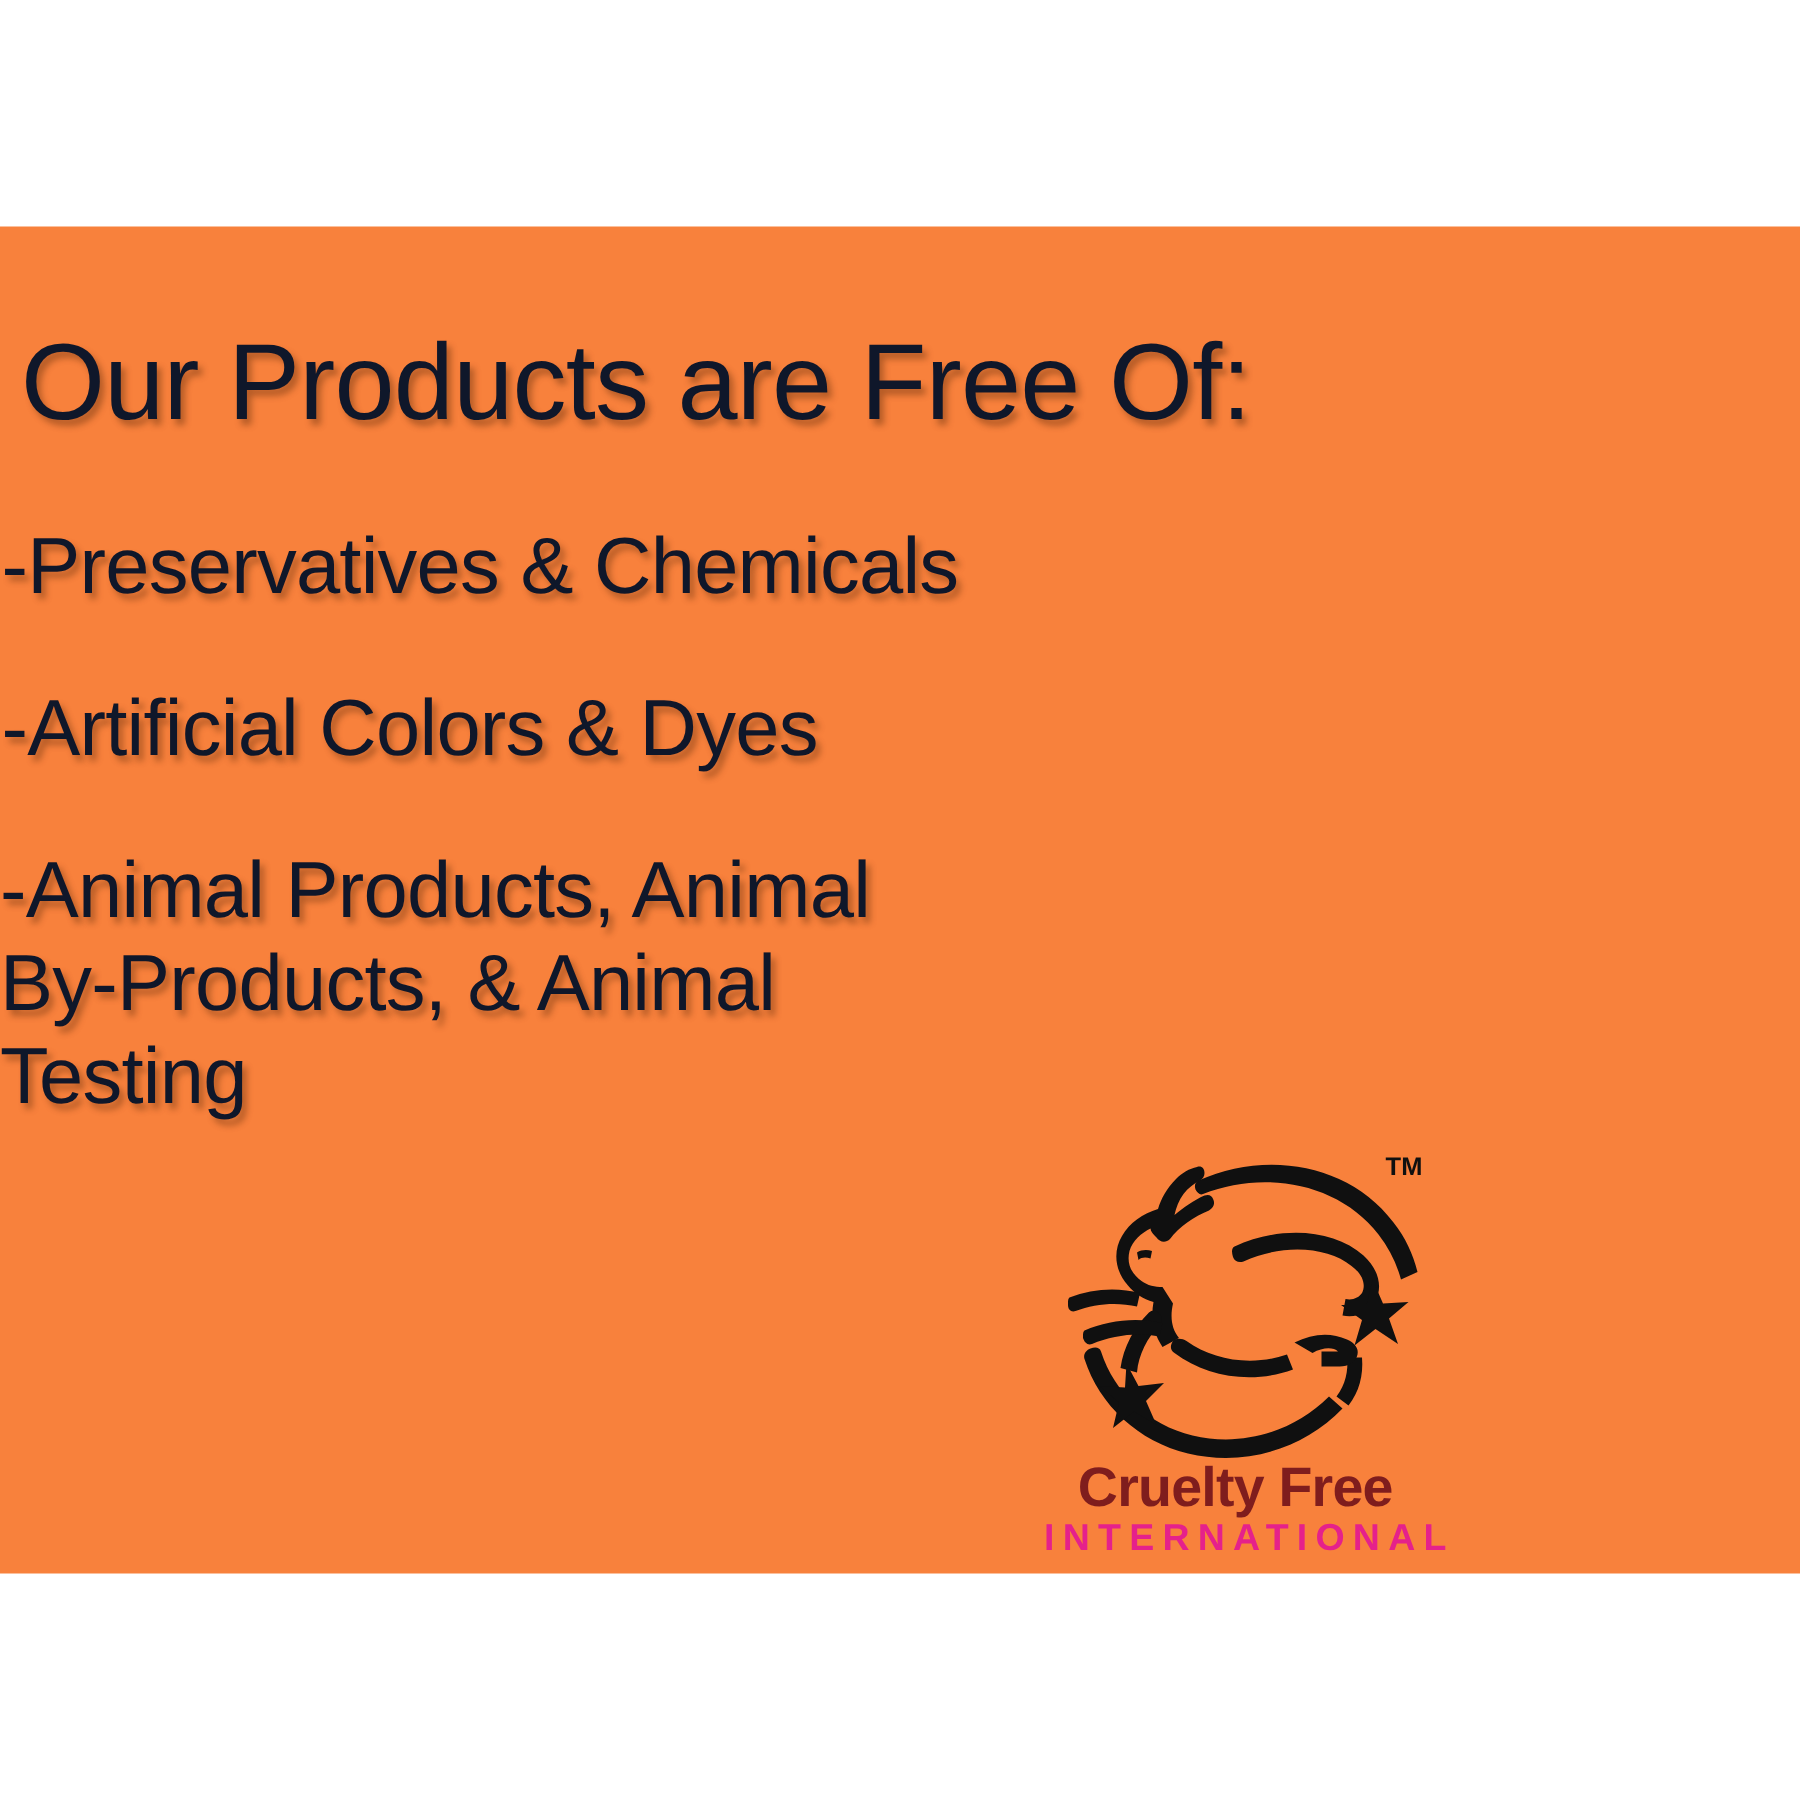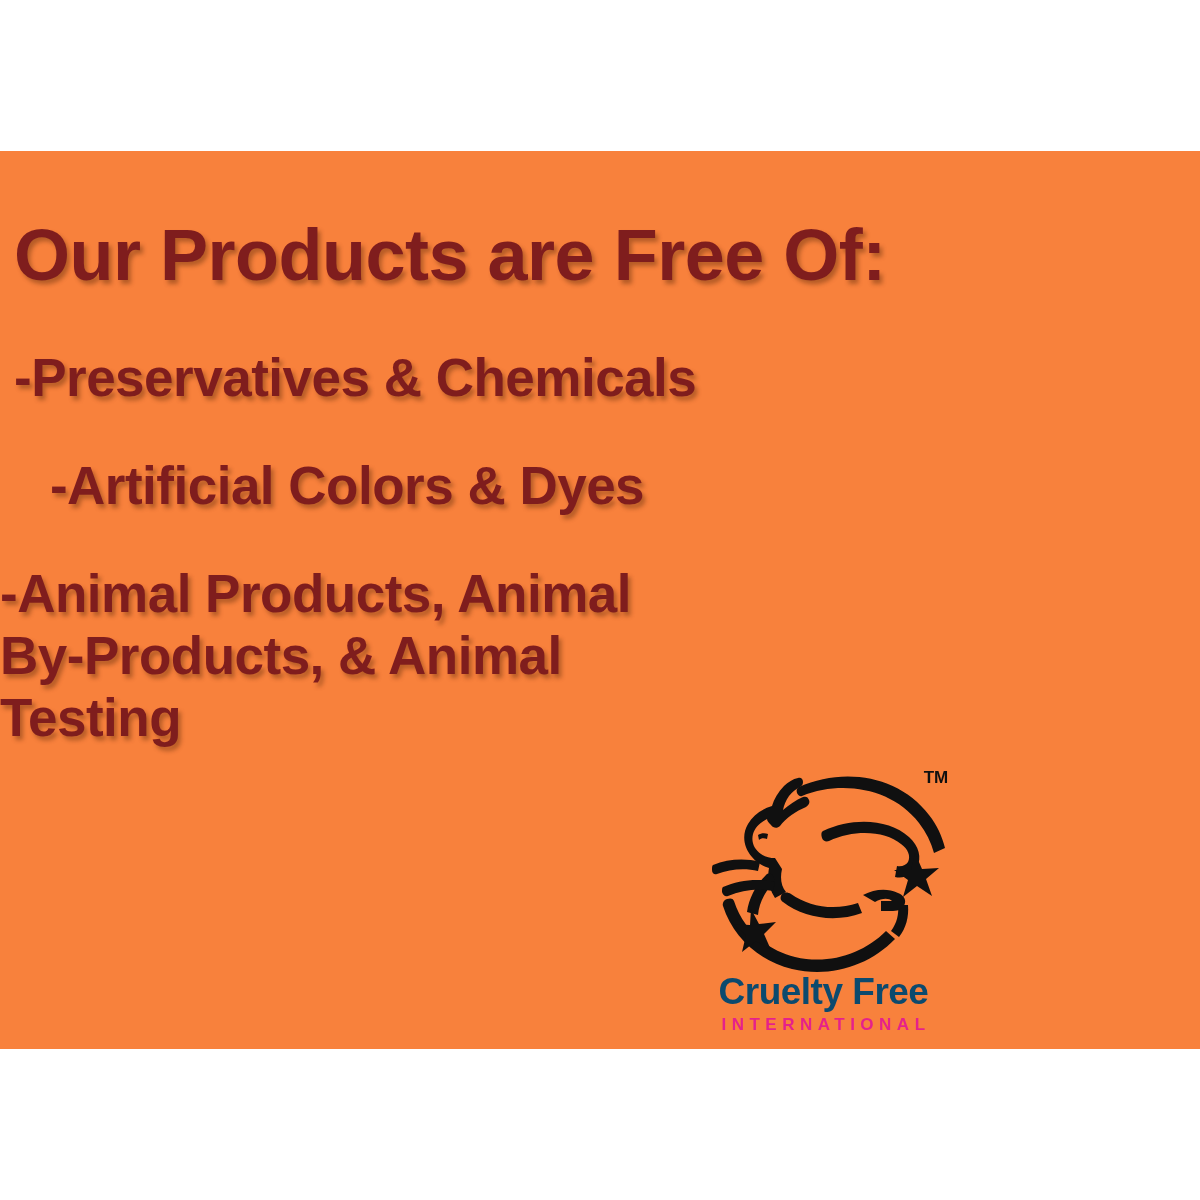--- a/index.html
+++ b/index.html
@@ -36,23 +36,23 @@
   
   #text-column {
     position: absolute;
     left: 0;
     top: 0;
     width: 980px;
     height: 898px;
   }
 
   .poster-text {
-    color: #7f1d1d;
-    font-family: "Liberation Sans", sans-serif;
-    font-weight: bold;
+    color: #0f172a;
+    font-family: "Liberation Sans", sans-serif;
+    font-weight: normal;
     text-shadow: 3px 4px 4px rgba(90, 40, 10, 0.42);
     letter-spacing: -0.5px;
     white-space: nowrap;
   }
 
   #page-title {
     position: absolute;
     left: 14px;
     top: 15px;
     font-size: 72px;
@@ -71,22 +71,21 @@
 
   #free-of-list li {
     margin: 0 0 46px 0;
     padding: 0;
   }
 
   .list-item-text {
     font-size: 53px;
     line-height: 62px;
     display: block;
-    padding-left: 14px;
-    text-align: center;
+    padding-left: 1px;
   }
 
   .list-item-text.multiline {
     white-space: normal;
     text-align: left;
     width: 660px;
     padding-left: 0;
   }
 
   
@@ -116,33 +115,33 @@
   }
   #cfi-wordmark {
     position: absolute;
     left: 0;
     top: 212px;
     width: 265px;
     text-align: center;
   }
   #cfi-name {
     display: block;
-    color: #0c4a6e;
+    color: #7f1d1d;
     font-family: "Liberation Sans", sans-serif;
     font-weight: bold;
     font-size: 37px;
     line-height: 38px;
     letter-spacing: -0.5px;
   }
   #cfi-subname {
     display: block;
     color: #E5218B;
     font-family: "Liberation Sans", sans-serif;
     font-weight: bold;
-    font-size: 17px;
+    font-size: 25px;
     line-height: 28px;
     letter-spacing: 5.5px;
     padding-left: 5px;
   }
 
   
   #logo-cruelty-free-bunny {
     position: absolute;
     left: 272px;
     top: -5px;

